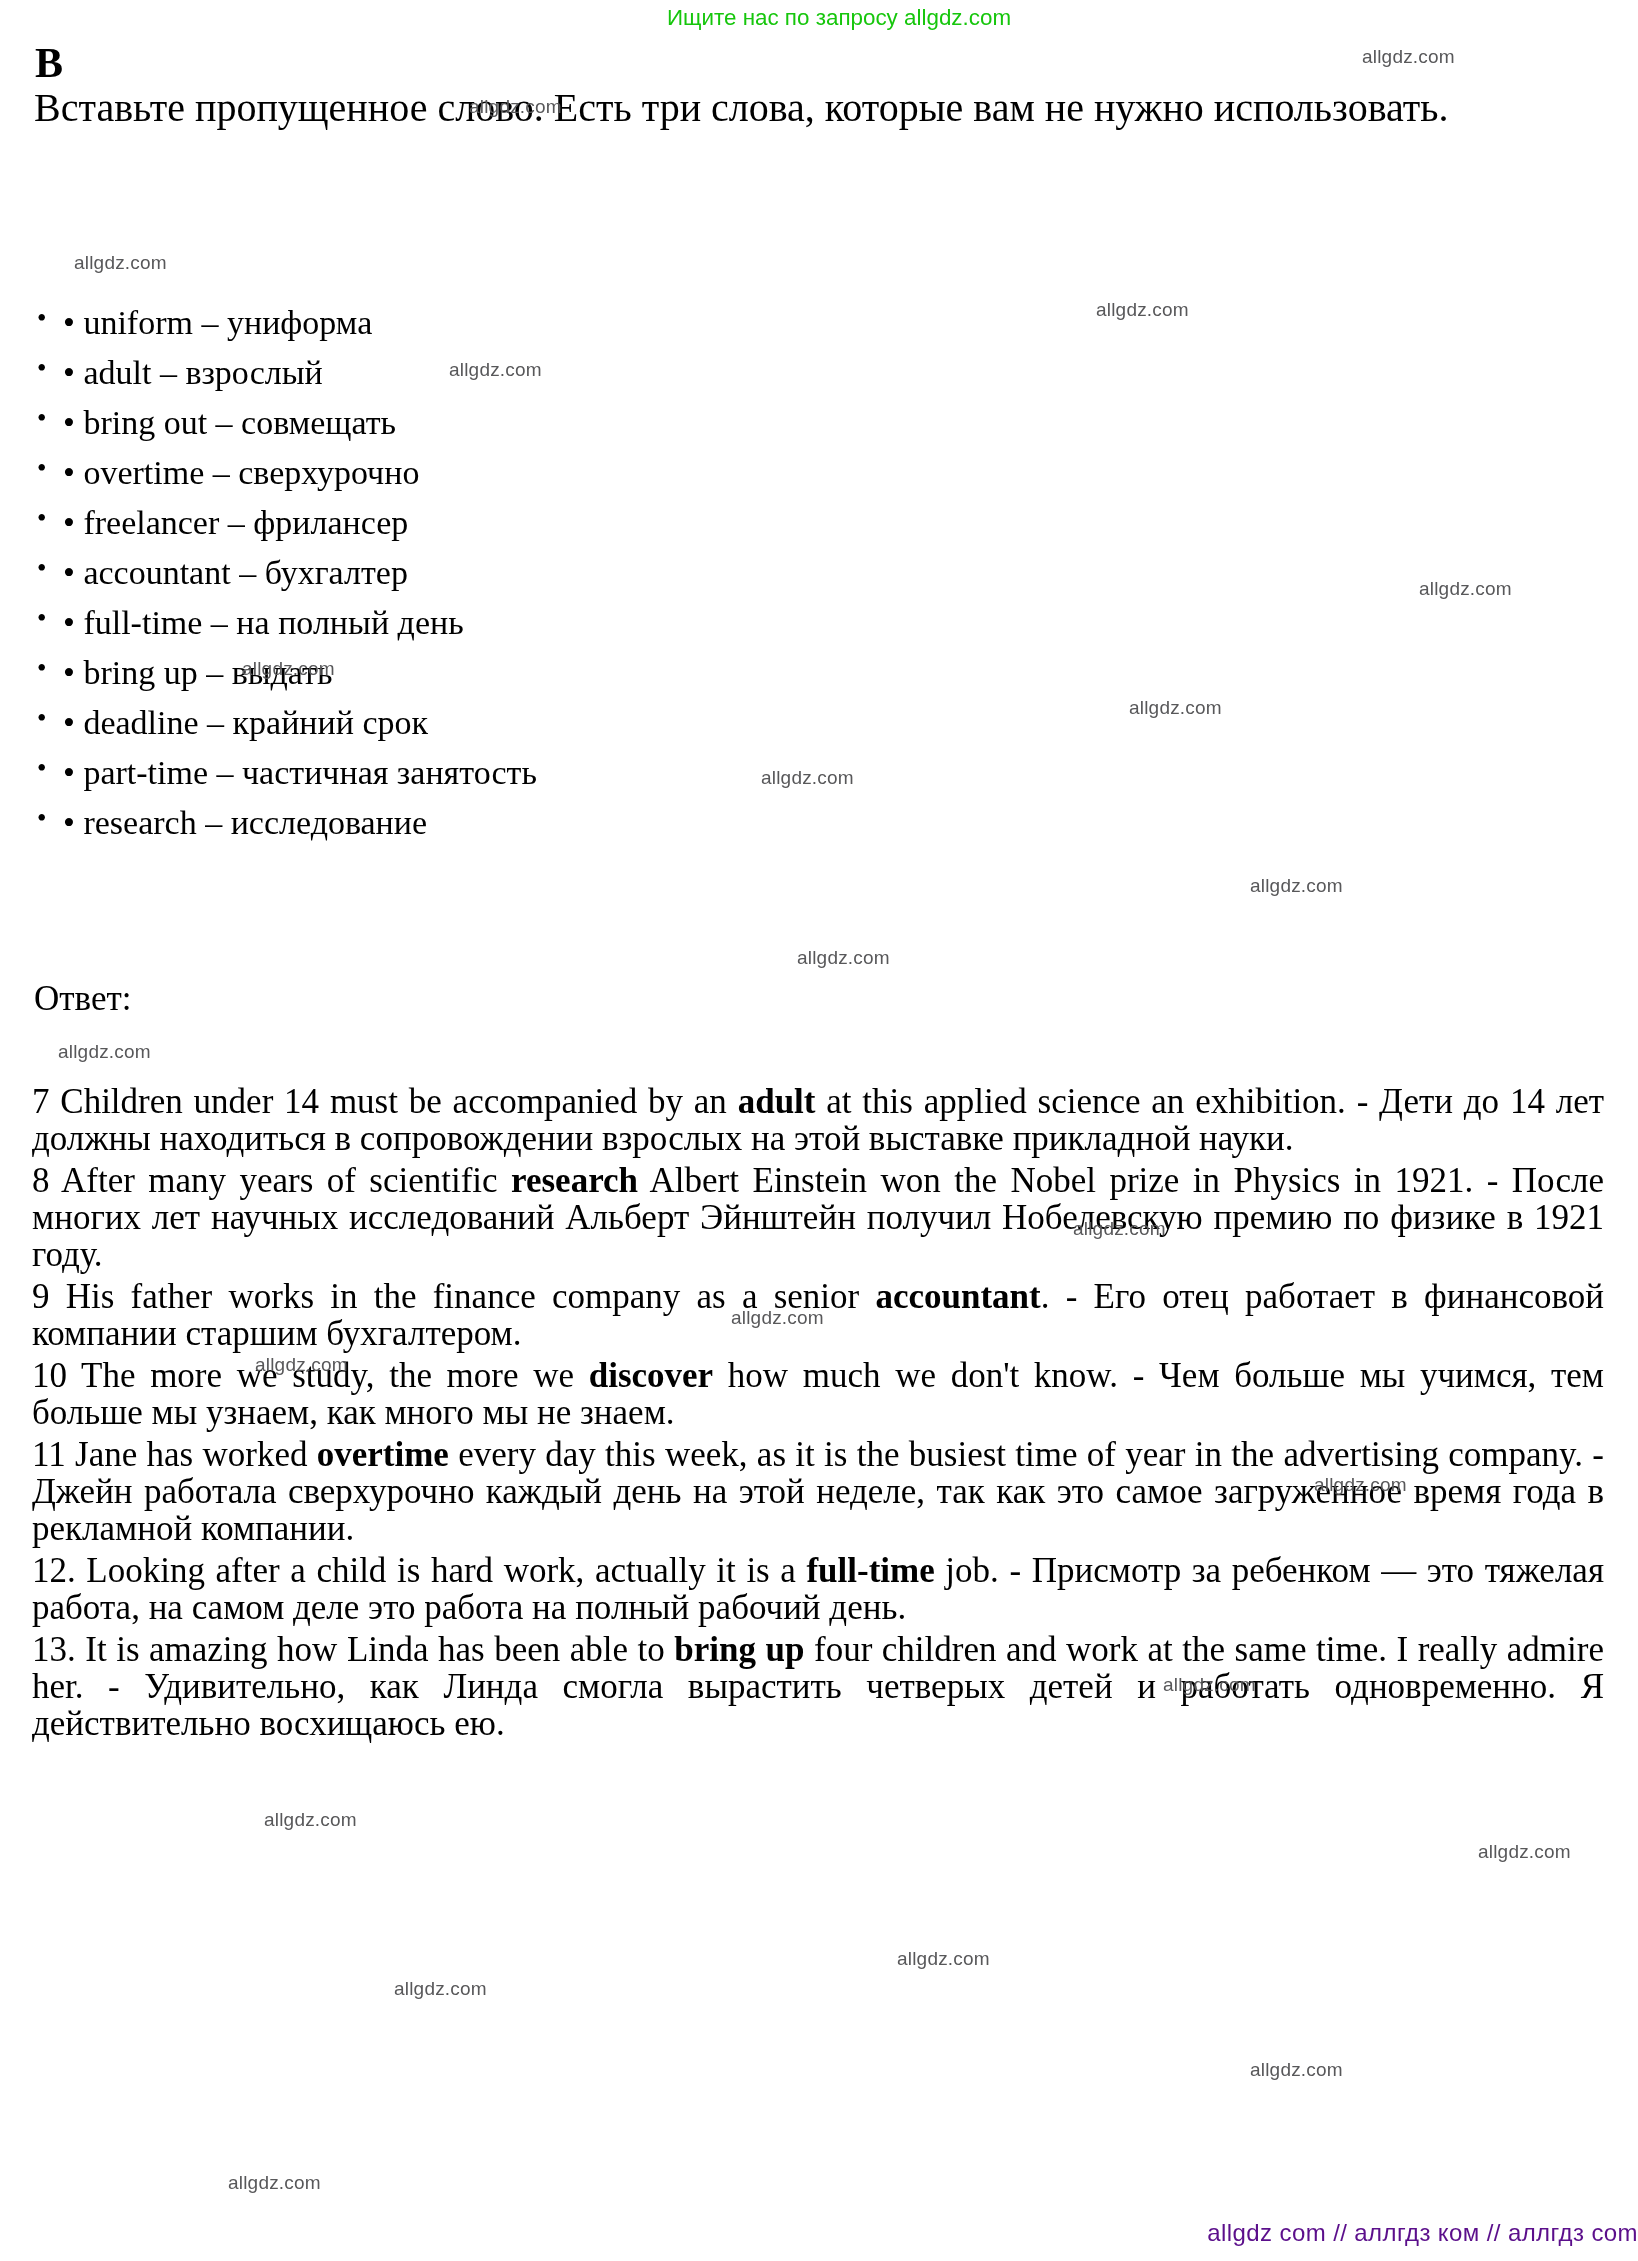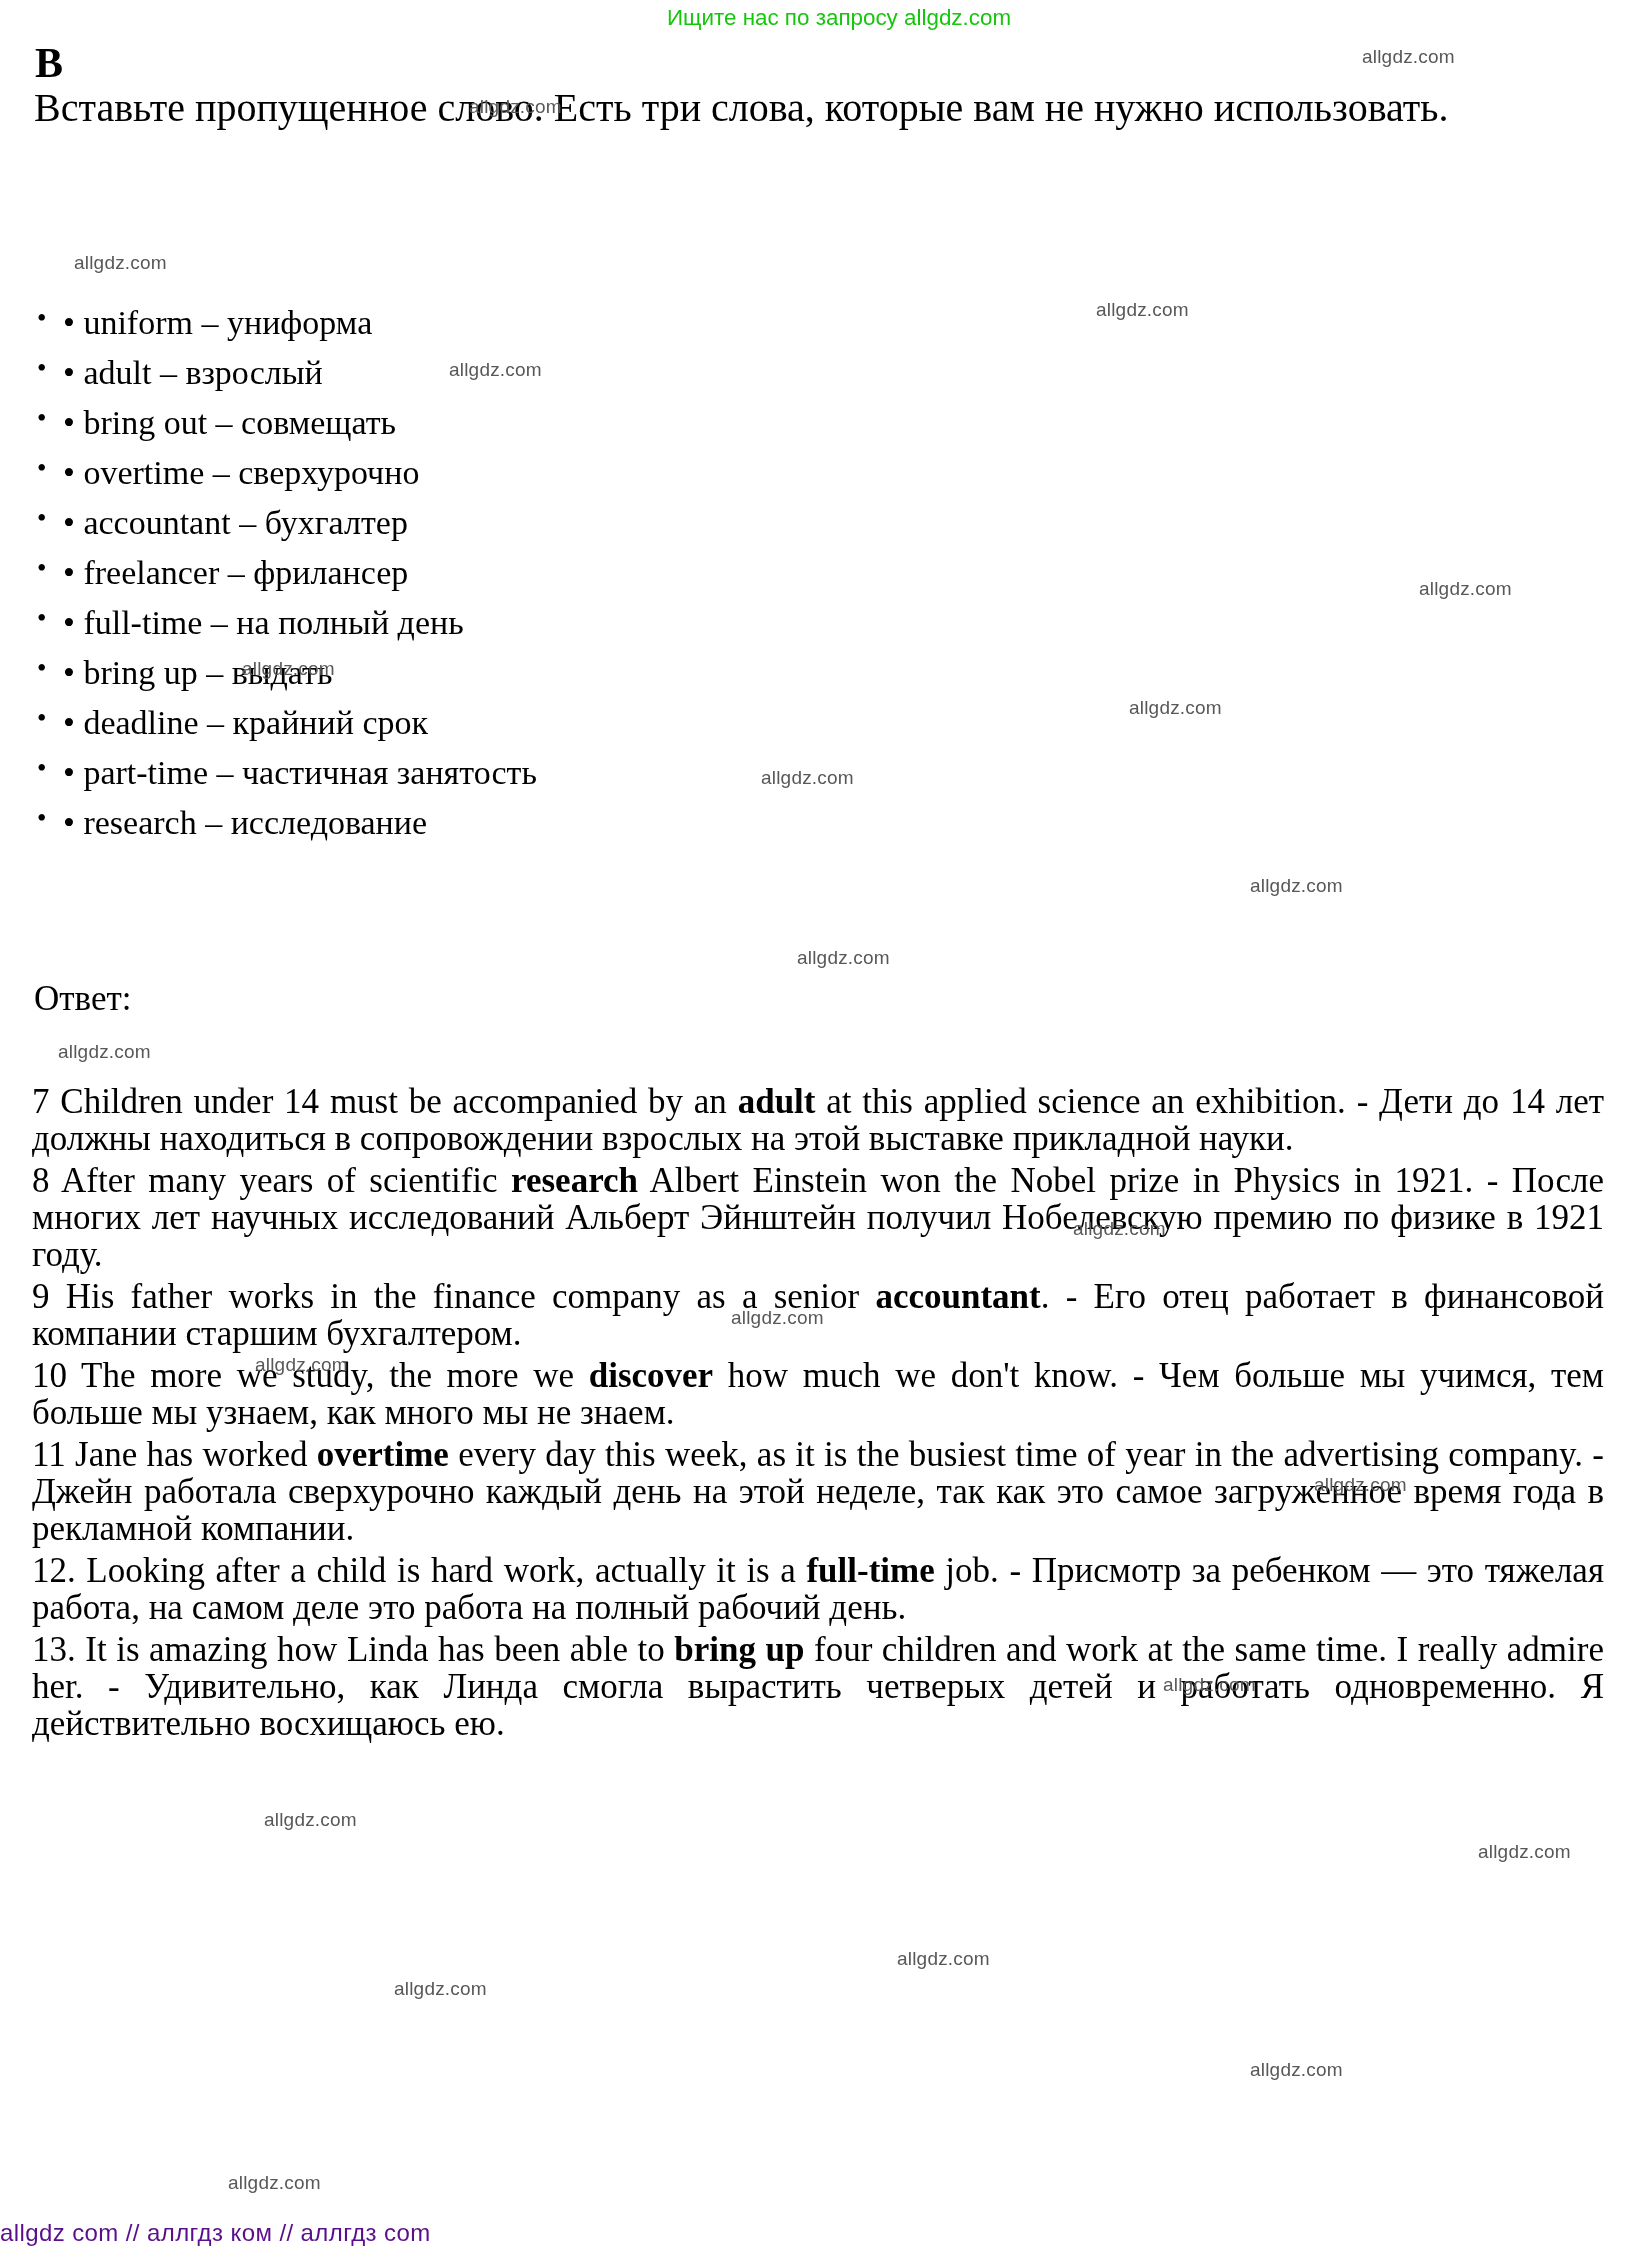--- a/index.html
+++ b/index.html
@@ -109,21 +109,21 @@
     text-align: justify;
     text-align-last: left;
   }
   .answers b { font-weight: bold; }
 
   .footer {
     position: absolute;
     left: 0;
     bottom: 14.4px;
     width: 100%;
-    text-align: left;
+    text-align: right;
     font-family: "Liberation Sans", "DejaVu Sans", sans-serif;
     font-size: 24px;
     color: #5b0f8b;
     white-space: nowrap;
     letter-spacing: 0.4px;
   }
 </style>
 </head>
 <body>
 
@@ -131,22 +131,22 @@
 
 <div class="section-letter">B</div>
 
 <div class="task-text">Вставьте пропущенное слово. Есть три слова, которые вам не нужно использовать.</div>
 
 <ul class="word-list">
   <li>• uniform – униформа</li>
   <li>• adult – взрослый</li>
   <li>• bring out – совмещать</li>
   <li>• overtime – сверхурочно</li>
+  <li>• freelancer – фрилансер</li>
   <li>• accountant – бухгалтер</li>
-  <li>• freelancer – фрилансер</li>
   <li>• full-time – на полный день</li>
   <li>• bring up – выдать</li>
   <li>• deadline – крайний срок</li>
   <li>• part-time – частичная занятость</li>
   <li>• research – исследование</li>
 </ul>
 
 <div class="answer-label">Ответ:</div>
 
 <div class="answers">

